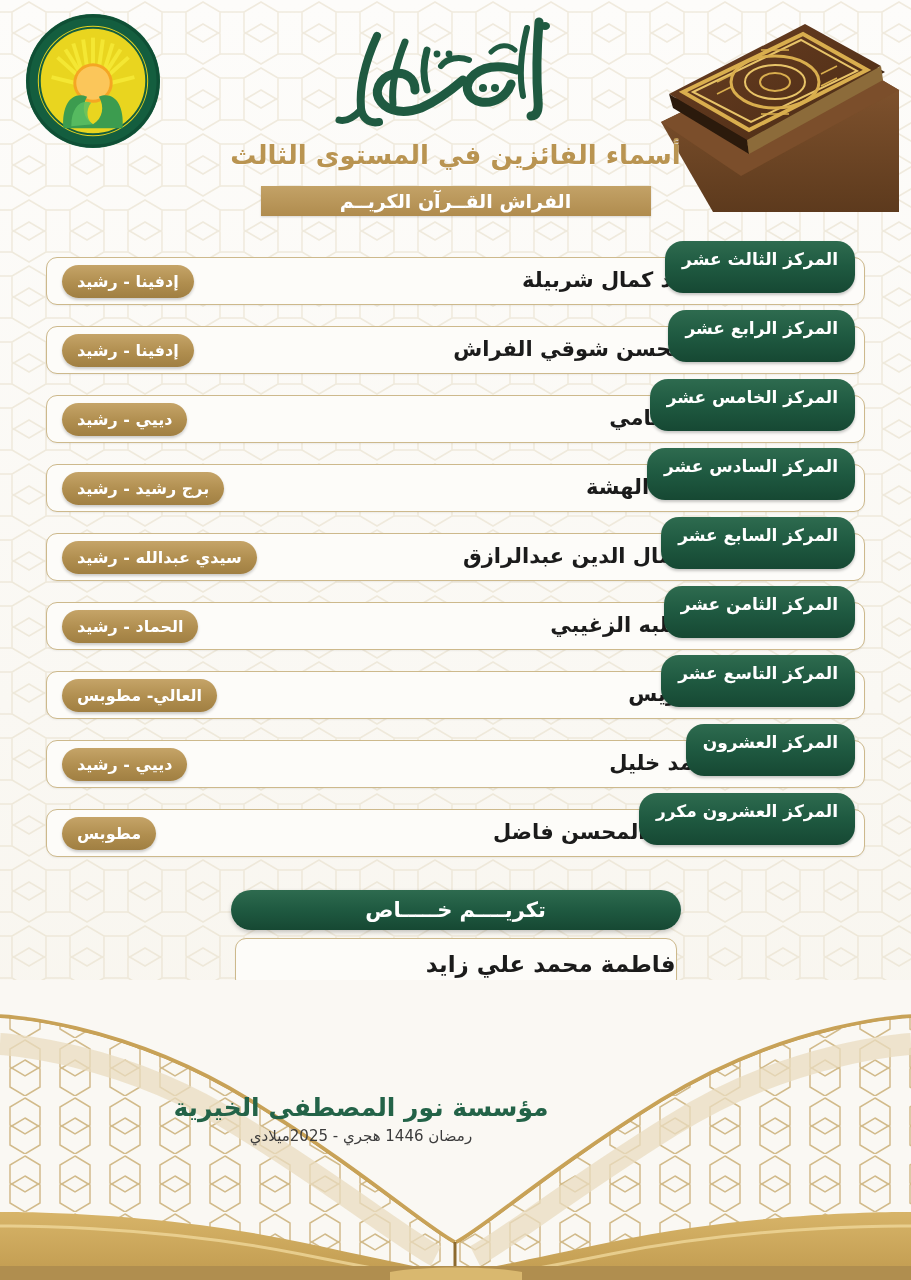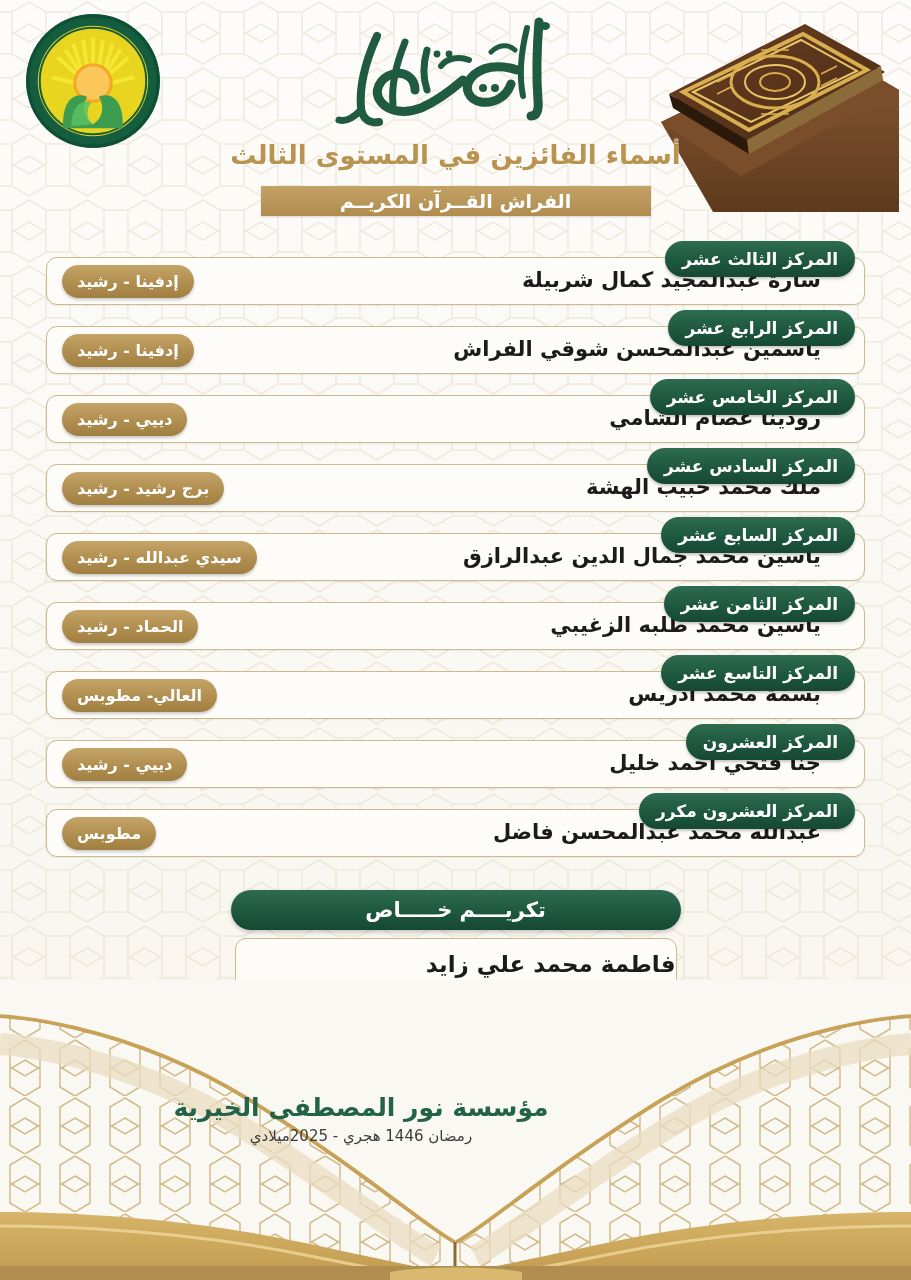--- a/index.html
+++ b/index.html
@@ -46,21 +46,21 @@
     box-shadow:0 1px 2px rgba(0,0,0,.06);
   }
   .row-name{
     position:absolute;left:46px;right:46px;top:14px;height:60px;
     line-height:46px;
     font-size:21px;font-weight:bold;color:#1b1b1b;
     padding-right:44px;padding-left:120px;box-sizing:border-box;
     white-space:nowrap;overflow:hidden;
   }
   .rank-pill{
-    position:absolute;right:56px;top:-2px;height:36px;line-height:36px;
+    position:absolute;right:56px;top:-2px;height:52px;line-height:36px;
     padding:0 17px;border-radius:18px;
     background:linear-gradient(180deg,#2e6b4f 0%,#1f5a41 48%,#164833 100%);
     color:#ffffff;font-size:17px;font-weight:bold;white-space:nowrap;
     box-shadow:0 2px 3px rgba(0,0,0,.22);
   }
   .loc-pill{
     position:absolute;left:62px;top:22px;height:33px;line-height:33px;
     padding:0 15px;border-radius:17px;
     background:linear-gradient(180deg,#c5a468 0%,#b08e4f 55%,#a07f42 100%);
     color:#ffffff;font-size:16px;font-weight:bold;white-space:nowrap;

